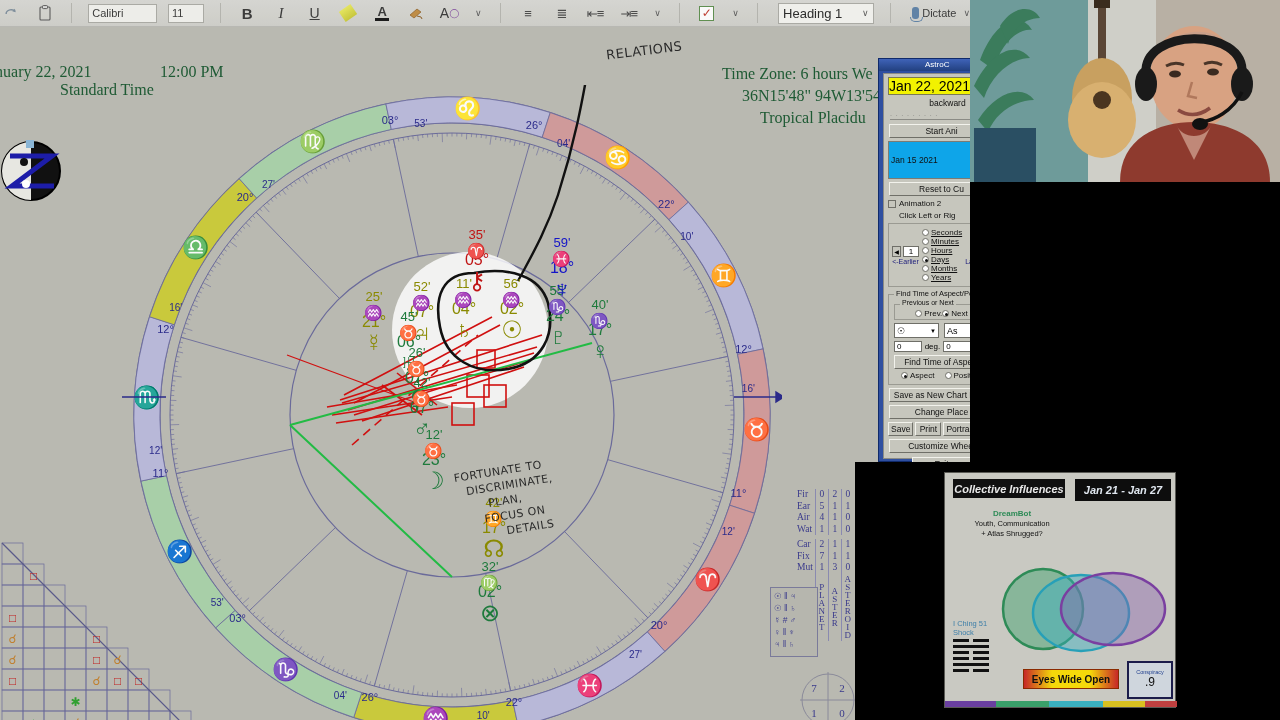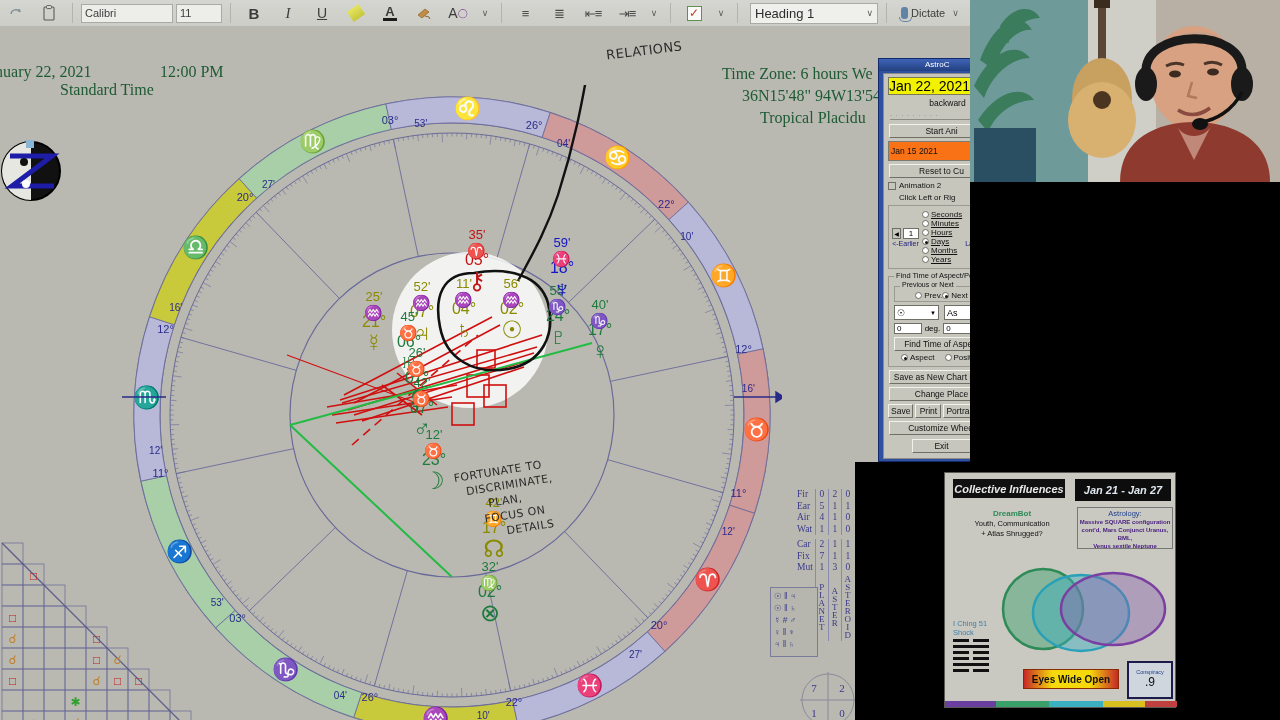--- a/index.html
+++ b/index.html
@@ -8,21 +8,21 @@
     width:1280px; height:720px; overflow:hidden;
     font-family:"Liberation Sans", sans-serif;
     background:#b8b8b0;
     position:relative;
   }
   
   #toolbar {
     position:absolute; left:0; top:0; width:970px; height:27px;
     background:linear-gradient(#d8d8d4,#cfcfca);
     border-bottom:1px solid #b9b9b4;
-    display:flex; align-items:center; gap:4px;
+    display:flex; align-items:center; gap:12px;
     opacity:.93;
   }
   .tb-btn {
     width:30px; height:25px; display:flex; align-items:center; justify-content:center;
     font-size:15px; color:#333; position:relative;
   }
   .tb-sep { width:1px; height:20px; background:#b4b4ae; margin:0 4px; }
   .tb-field {
     height:19px; background:#f2f2ee; border:1px solid #a9a9a4;
     display:flex; align-items:center; font-size:11px; color:#333;
@@ -109,21 +109,21 @@
     height:12px; background:linear-gradient(#3f63b8,#22407f);
     color:#fff; font-size:8px; padding-left:46px; line-height:12px;
   }
   #ad-body { position:absolute; left:4px; top:14px; width:117px; height:386px; background:#c6c6bd; border:1px solid #8b8b85;}
   .ad-yellow { background:#f2f200; color:#000; font-size:14px; margin:3px 4px 0 4px; border:1px solid #7a7a55; }
   .ad-lbl { font-size:8.5px; color:#111; text-align:center; margin-top:3px;padding-left:12px; }
   .ad-btn {
     background:#c6c6bd; border:1px solid #6f6f68; border-top-color:#f2f2ec; border-left-color:#f2f2ec;
     font-size:8.5px; color:#111; text-align:center; padding:1px 2px; margin:3px 5px;
   }
-  .ad-input { background:#f97316; border:1px solid #7b7b74; font-size:8.5px; color:#111; margin:3px 4px; padding:4px 2px; }
+  .ad-input { background:#0ea5e9; border:1px solid #7b7b74; font-size:8.5px; color:#111; margin:3px 4px; padding:13px 2px; }
   .ad-slider { margin:4px 6px; height:8px; border-bottom:1px solid #8b8b85; letter-spacing:1px; font-size:6px; color:#555; }
   .ad-check { font-size:8px; color:#111; display:flex; align-items:center; gap:3px; margin:2px 4px; }
   .cbox { width:8px;height:8px;background:#c6c6bd;border:1px solid #6f6f68;display:inline-block;}
   .ad-group { border:1px solid #9a9a92; margin:3px 4px; padding:2px 3px; position:relative; }
   .ad-group > .g-title { font-size:8px; color:#111; position:absolute; top:-6px; left:5px; background:#c6c6bd; padding:0 2px;}
   .radio { display:flex; align-items:center; gap:2px; font-size:8px; color:#111; }
   .rdot { width:7px;height:7px;border:1px solid #6f6f68; border-radius:50%; background:#fff; display:inline-block; position:relative;}
   .rdot.on:after { content:""; position:absolute; left:1.5px; top:1.5px; width:3px;height:3px;border-radius:50%;background:#111; }
   .ad-sel { background:#fff;border:1px solid #6f6f68; font-size:9px; display:flex;align-items:center;justify-content:space-between;padding:0 2px;}
   #ad-right { position:absolute; left:124px; top:14px; width:82px; height:386px; background:#b7b7b0; }
@@ -1172,26 +1172,20 @@
   <div id="ci-dates">
       <span>Jan 21 - Jan 27</span>
     </div>
 
   <div id="ci-dream">
     <div class="h">DreamBot</div>
     <div class="b">Youth, Communication</div>
     <div class="b">+ Atlas Shrugged?</div>
   </div>
 
-  <div id="ci-astro">
-    <div class="h">Astrology:</div>
-    <div class="b">Massive SQUARE configuration</div>
-    <div class="b">cont'd, Mars Conjunct Uranus, BML,</div>
-    <div class="b">Venus sextile Neptune</div>
-  </div>
 
   <svg style="position:absolute;left:40px;top:78px;" width="190" height="110">
     <ellipse cx="58" cy="58" rx="40" ry="40" fill="#3aa06a" fill-opacity=".45" stroke="#2e8b57" stroke-width="2.5"></ellipse>
     <ellipse cx="96" cy="62" rx="48" ry="38" fill="#3ab0c0" fill-opacity=".45" stroke="#27a0b8" stroke-width="2.5"></ellipse>
     <ellipse cx="128" cy="58" rx="52" ry="36" fill="#8a5fb0" fill-opacity=".40" stroke="#7a3fa0" stroke-width="2.5"></ellipse>
   </svg>
 
   <div id="ci-ching">
     <div>I Ching 51</div>
     <div>Shock</div>

